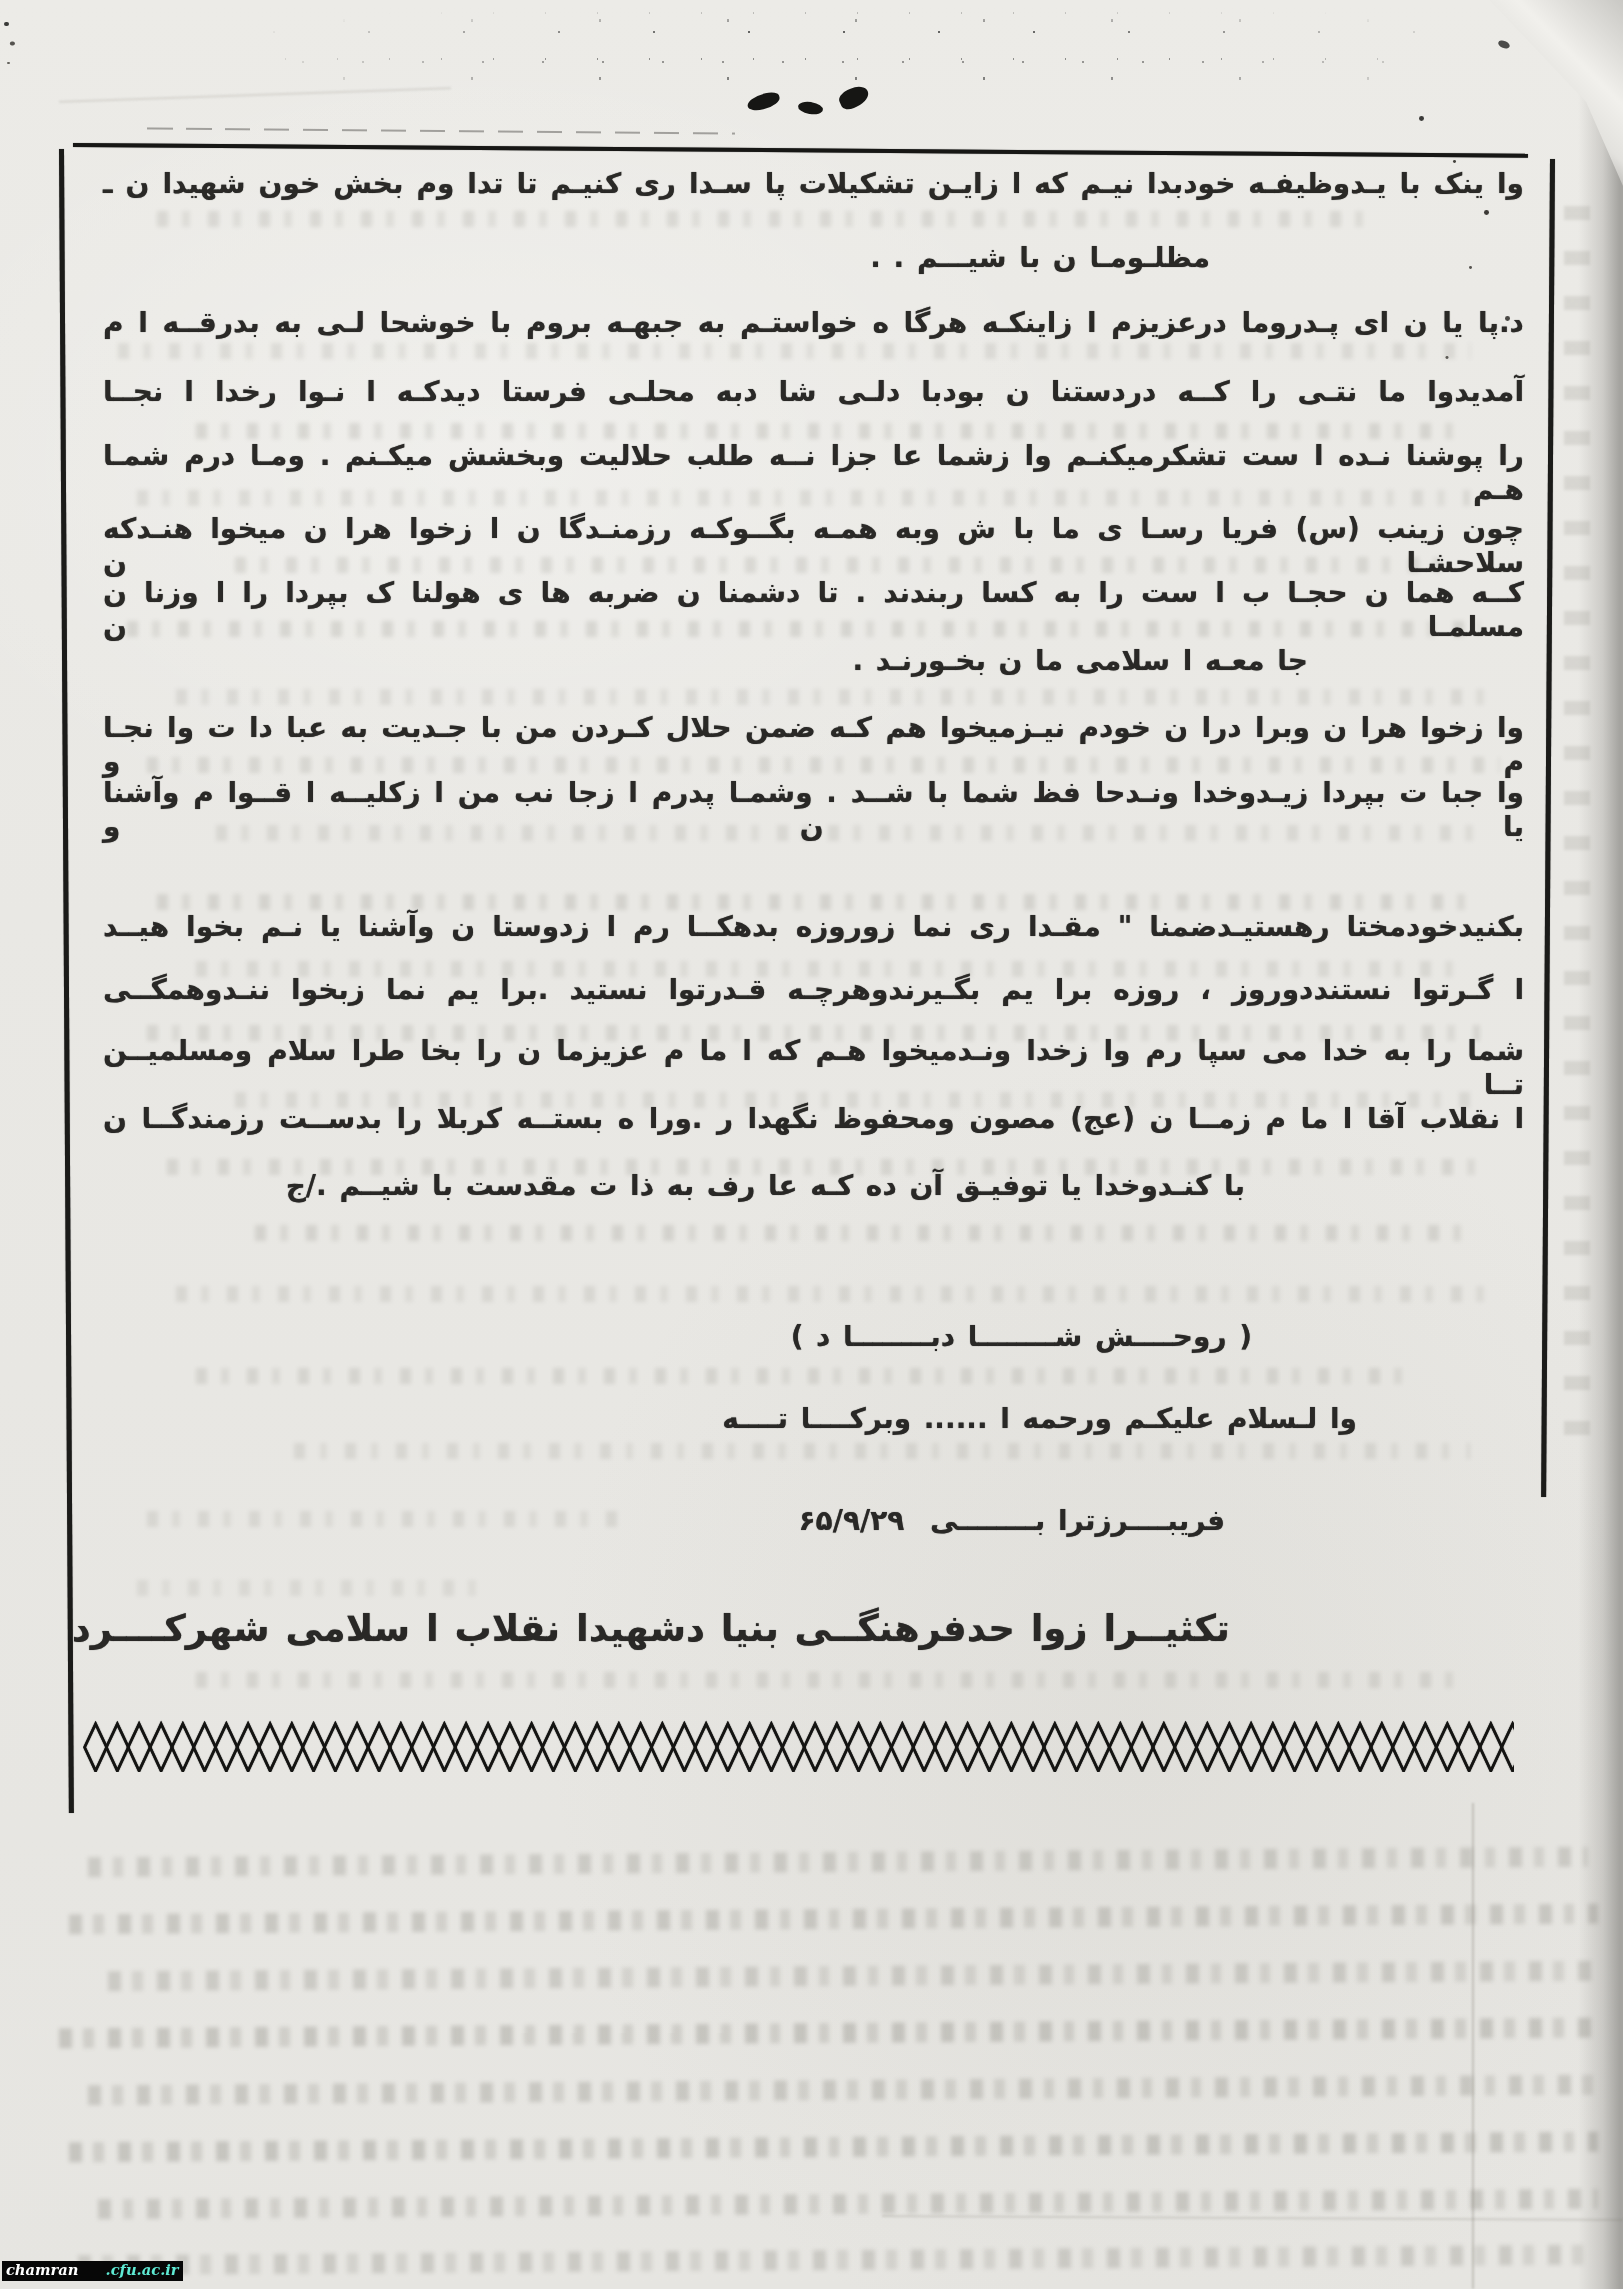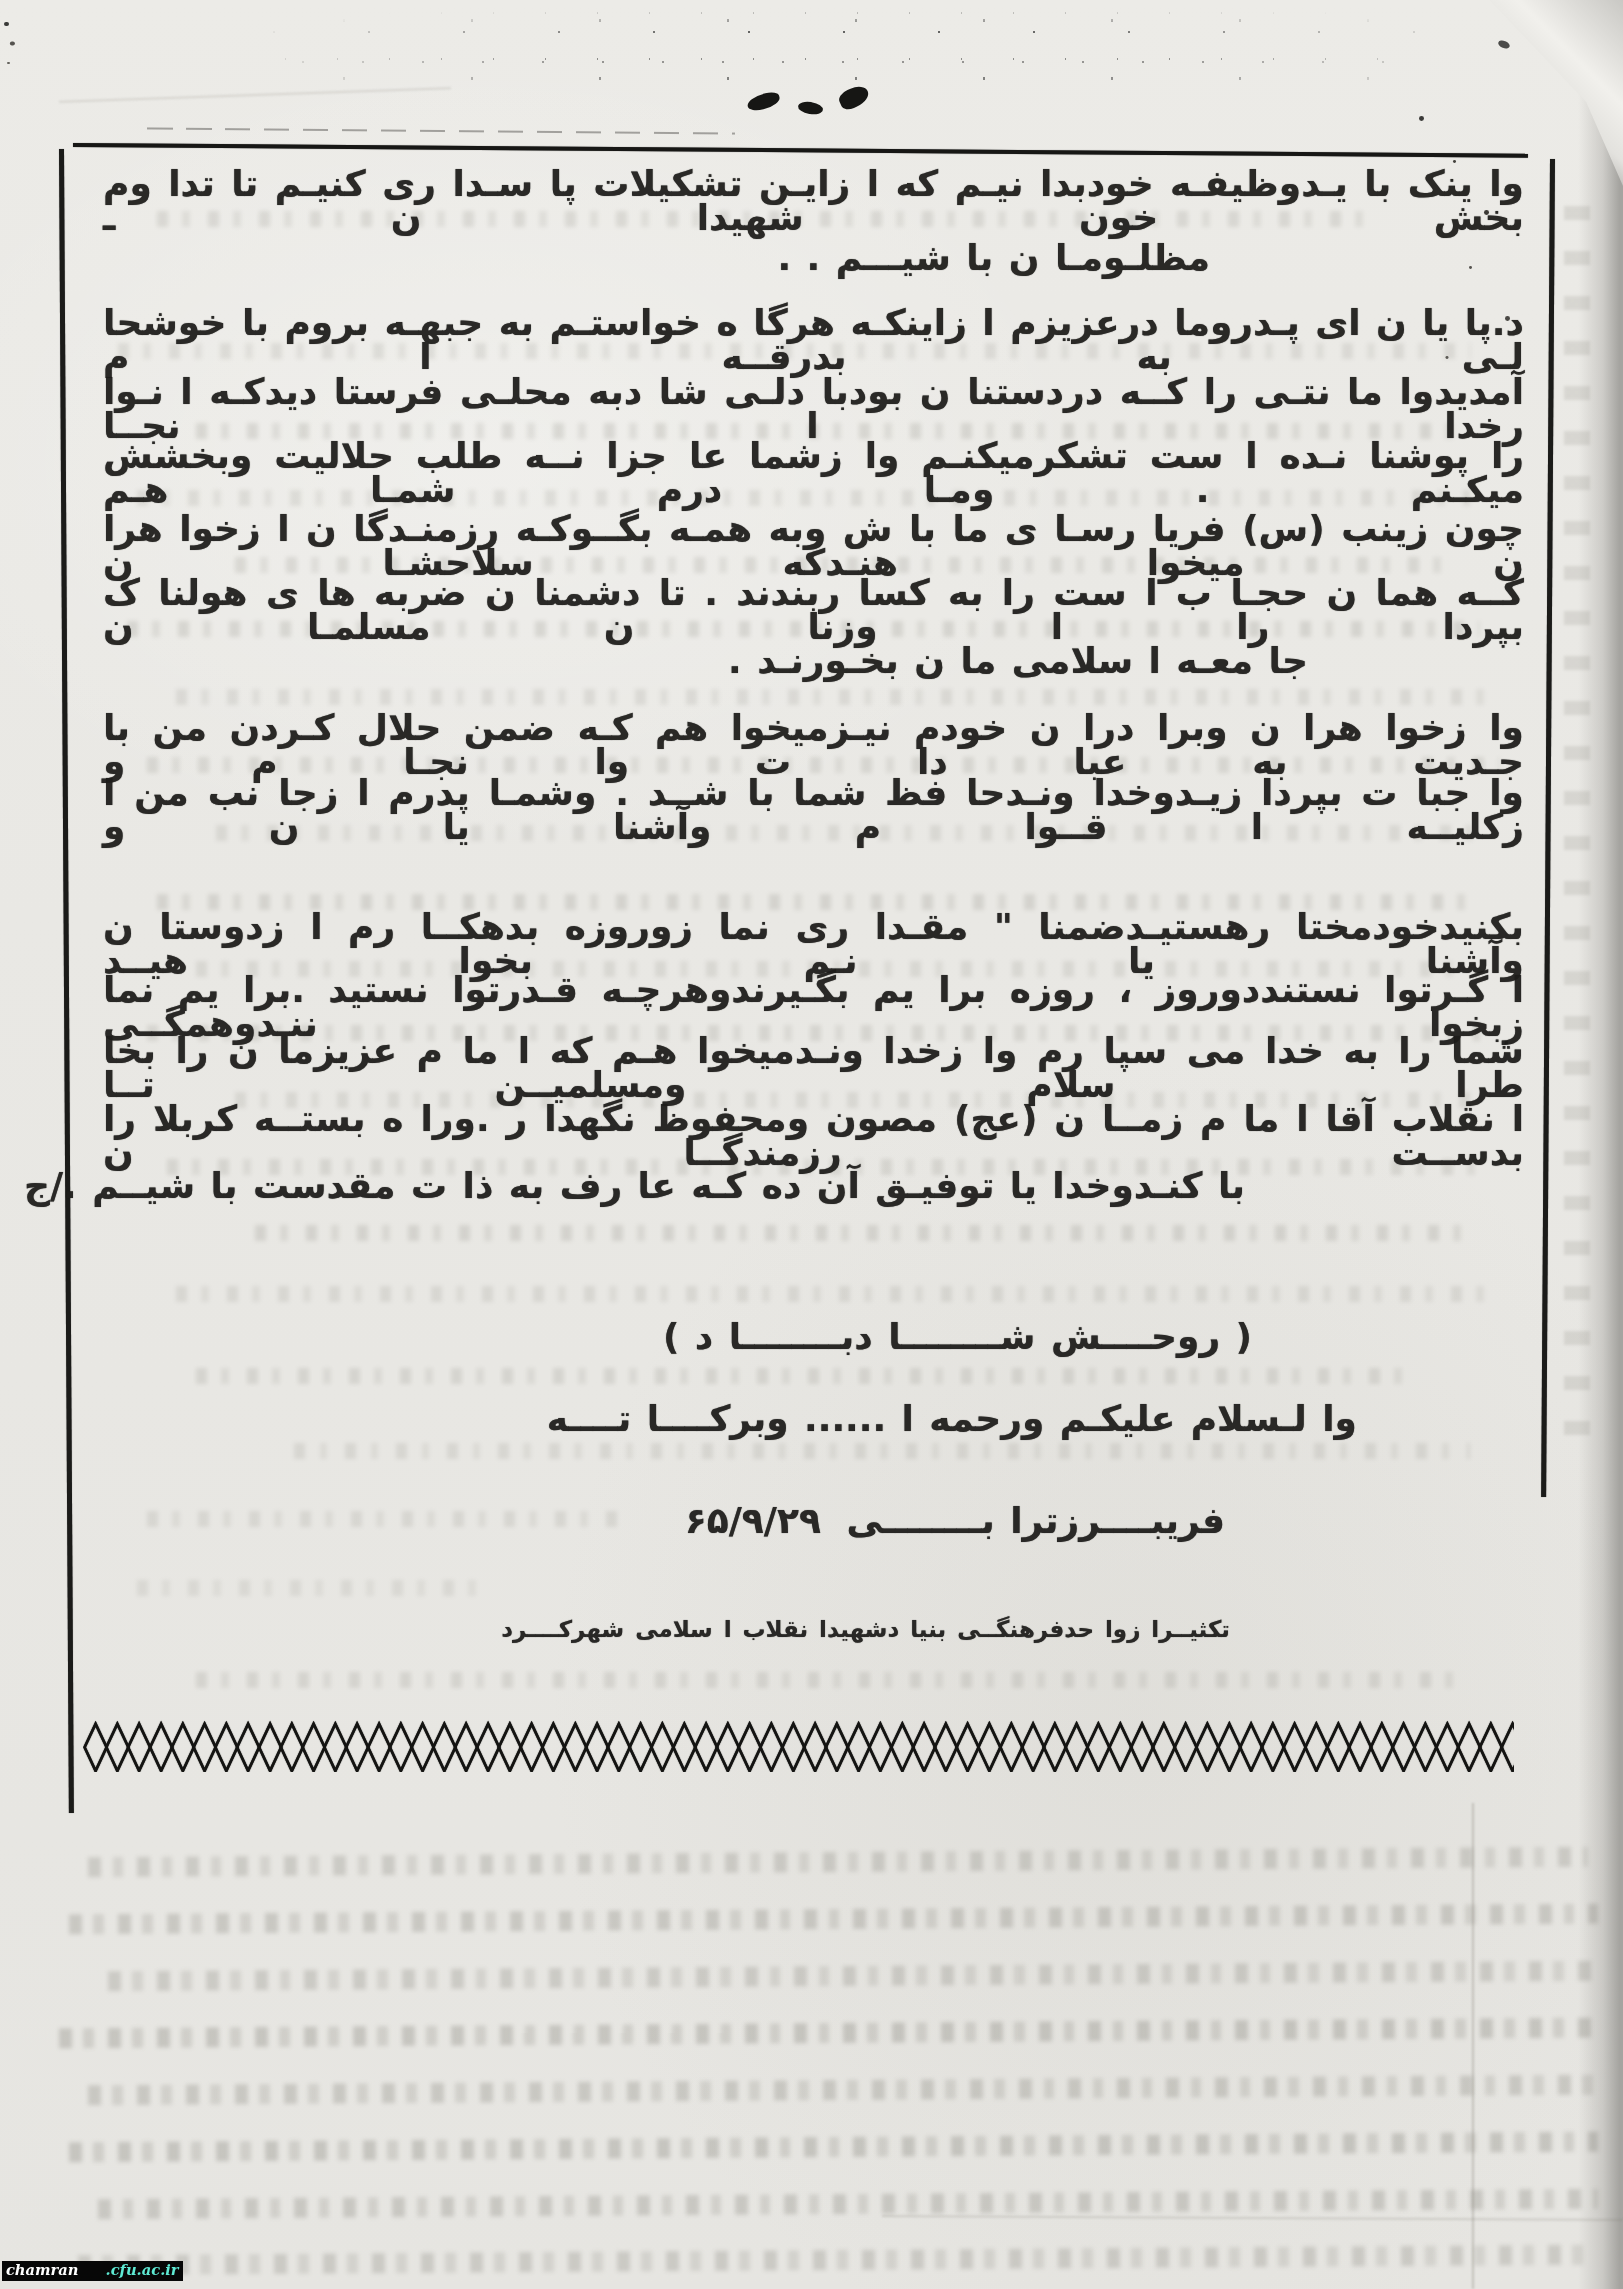--- a/index.html
+++ b/index.html
@@ -39,21 +39,21 @@
   
   .frame-top{position:absolute;left:73px;top:143px;width:1455px;height:3.9px;background:#171715;
     transform:rotate(.42deg);transform-origin:left center;box-shadow:0 0 1px rgba(0,0,0,.6);}
   .frame-top-faint{position:absolute;left:147px;top:130px;width:588px;height:2px;opacity:.4;transform:rotate(.5deg);
     background:repeating-linear-gradient(90deg,#33312e 0 25.5px,transparent 25.5px 39px);filter:blur(0.5px);}
   .frame-left{position:absolute;left:59px;top:149px;width:4.9px;height:1664px;background:#1b1b19;
     transform:rotate(-.34deg);transform-origin:top center;box-shadow:0 0 1px rgba(0,0,0,.5);}
   .frame-right{position:absolute;left:1550px;top:159px;width:4.9px;height:1338px;background:#1b1b19;
     transform:rotate(.38deg);transform-origin:top center;box-shadow:0 0 1px rgba(0,0,0,.5);}
   
-  .tline{position:absolute;direction:rtl;color:#1e1d1b;font-weight:bold;font-size:36px;line-height:34px;
+  .tline{position:absolute;direction:rtl;color:#1e1d1b;font-weight:bold;font-size:28px;line-height:34px;
     letter-spacing:1px;word-spacing:2.9px;text-shadow:0 0 1px rgba(25,25,23,.75);opacity:.94;}
   .tline.j{left:103px;right:99px;text-align:justify;text-align-last:justify;text-justify:inter-word;}
   .tline.s{text-align:right;white-space:nowrap;}
   .sig .date{margin-right:25.5px;letter-spacing:2px;}
   .separator{position:absolute;left:83px;top:1717px;width:1431px;direction:ltr;
     font-size:51px;line-height:55px;font-weight:bold;letter-spacing:-3.4px;color:#141412;
     text-shadow:0 0 1px #000;white-space:nowrap;overflow:hidden;}
   
   .watermark{position:absolute;left:2px;top:2261px;background:#070707;padding:1px 4.9px 2px 3.9px;
     font-family:"DejaVu Serif",serif;font-style:italic;font-weight:bold;font-size:14.7px;line-height:16.7px;white-space:nowrap;}
@@ -131,21 +131,21 @@
   <div class="tline j" style="top:1102px">ا نقلاب آقا ا ما م زمــا ن (عج) مصون ومحفوظ نگهدا ر .ورا ه بستــه کربلا را بدســت رزمندگــا ن</div>
   <div class="tline s" style="top:1169px;right:378px">با کنـدوخدا یا توفیـق آن ده کـه عا رف به ذا ت مقدست با شیــم ./ج</div>
 
   <div class="tline s" style="top:1320px;right:371px;letter-spacing:2px">( روحــــش شــــــــا دبــــــــا د )</div>
   <div class="tline s" style="top:1402px;right:266px">وا لـسلام علیکـم ورحمه ا ...... وبرکــــا تــــه</div>
 
   <div class="tline s sig" style="top:1504px;right:398px">
     <span>فریبــــرزترا بــــــــی</span><span class="date">۶۵/۹/۲۹</span>
   </div>
 
-  <div class="tline s" style="top:1612px;right:393px;font-size:23px">تکثیــرا زوا حدفرهنگــی بنیا دشهیدا نقلاب ا سلامی شهرکــــرد</div>
+  <div class="tline s" style="top:1612px;right:393px;font-size:37px">تکثیــرا زوا حدفرهنگــی بنیا دشهیدا نقلاب ا سلامی شهرکــــرد</div>
 
   <div class="separator">◊◊◊◊◊◊◊◊◊◊◊◊◊◊◊◊◊◊◊◊◊◊◊◊◊◊◊◊◊◊◊◊◊◊◊◊◊◊◊◊◊◊◊◊◊◊◊◊◊◊◊◊◊◊◊◊◊◊◊◊◊◊◊◊◊◊◊◊◊◊◊◊◊◊◊◊</div>
 
   <div class="watermark">
     <span class="wm-a">chamran</span><span class="wm-b">.cfu.ac.ir</span>
   </div>
 
 </div>
 
 

